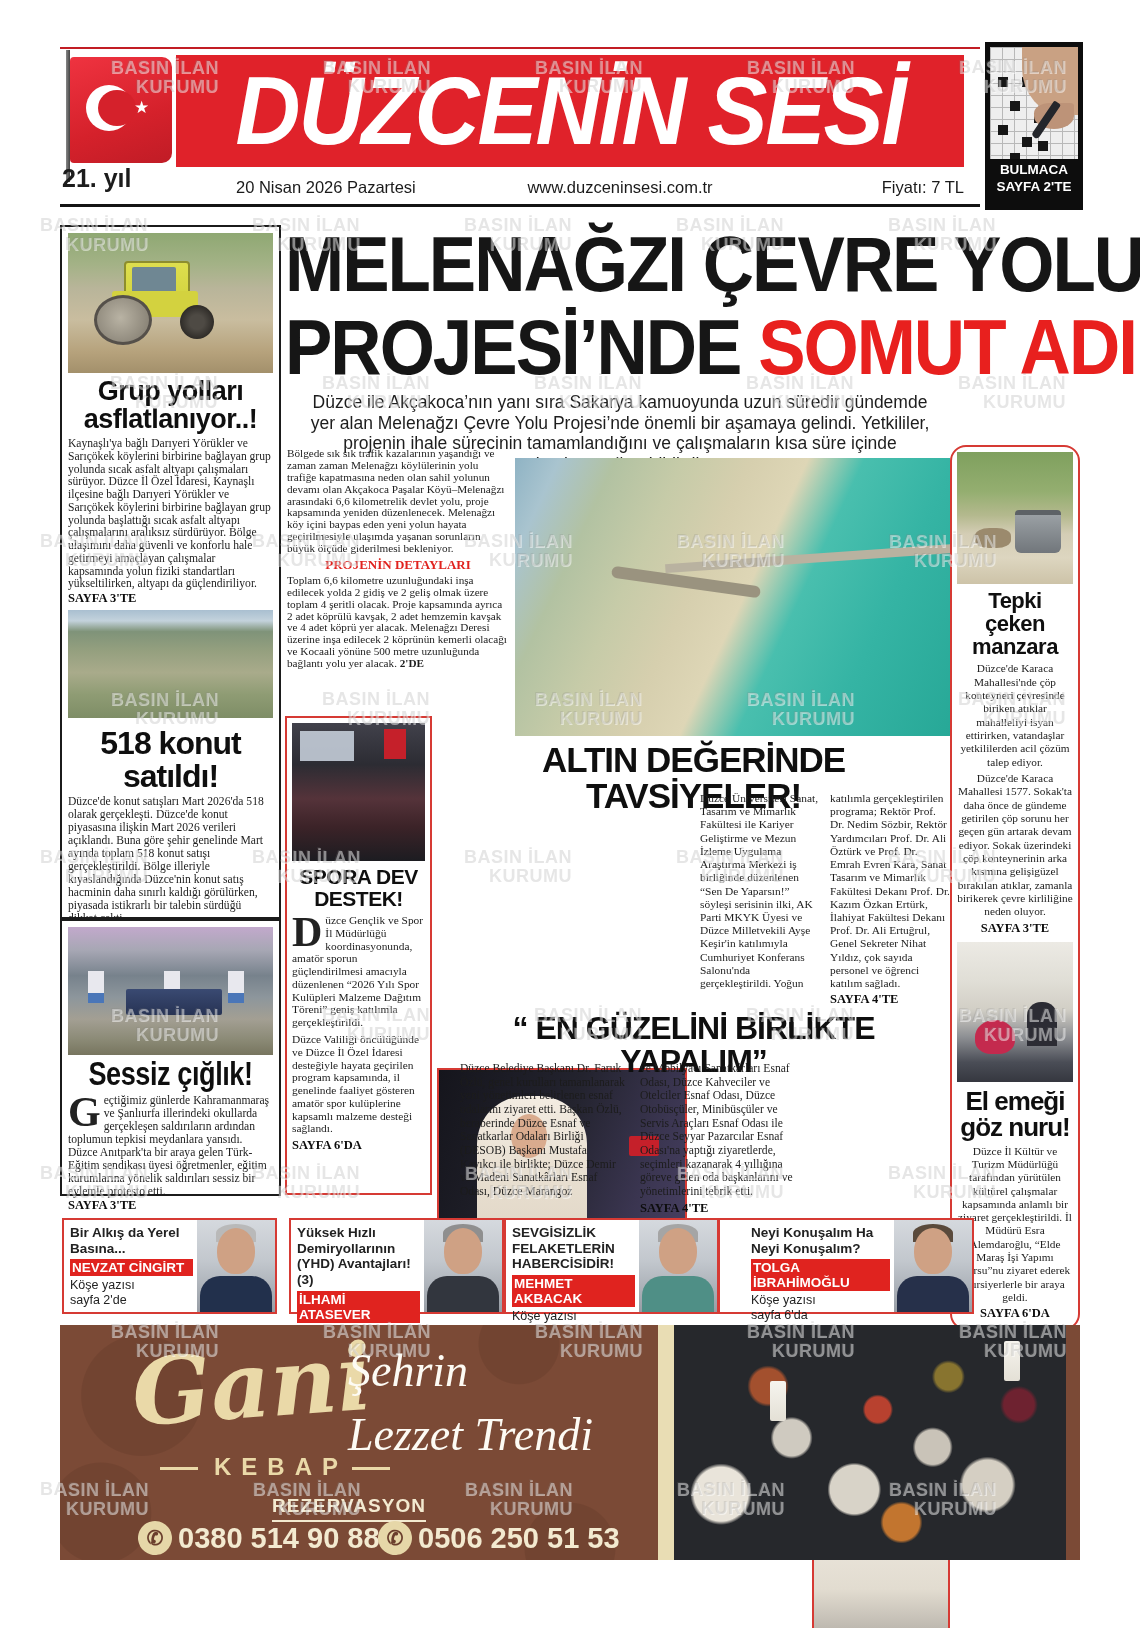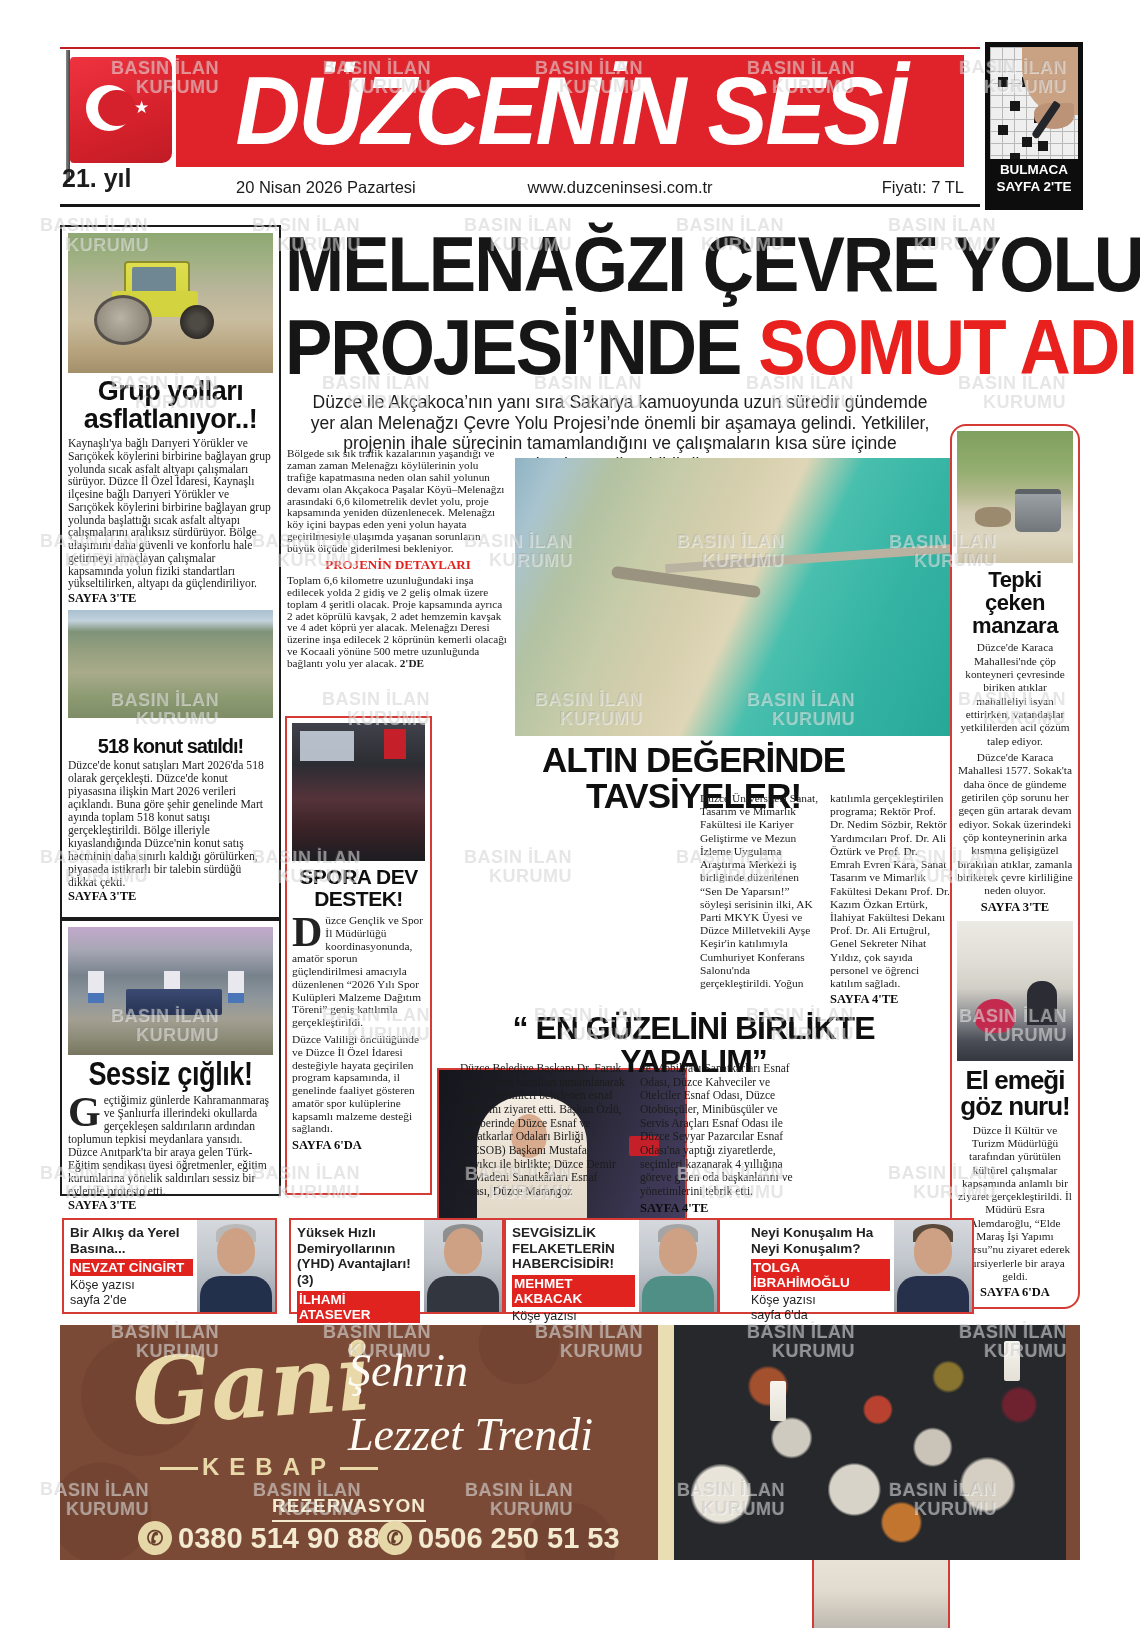--- a/index.html
+++ b/index.html
@@ -97,21 +97,21 @@
   .p-hair{position:absolute;left:50%;top:4px;transform:translateX(-50%);width:40px;height:18px;background:#9a9a9a;border-radius:50% 50% 0 0;}
   .p-body{position:absolute;left:50%;bottom:-4px;transform:translateX(-50%);width:72px;height:40px;border-radius:20px 20px 0 0;}
   
   .ad{background:#7b4a36;}
   .ad-pattern{position:absolute;inset:0;opacity:.5;
     background-image:radial-gradient(circle at 8% 30%, #6b3f2d 0 60px, transparent 61px),
                      radial-gradient(circle at 4% 80%, #6b3f2d 0 50px, transparent 51px),
                      radial-gradient(circle at 50% 95%, #6b3f2d 0 45px, transparent 46px),
                      radial-gradient(circle at 45% 8%, #6b3f2d 0 40px, transparent 41px);}
   .gani{font-family:"DejaVu Serif",serif;font-style:italic;font-weight:bold;font-size:92px;color:#ead9a8;line-height:1;transform:rotate(-4deg);}
-  .kebap{color:#ead9a8;font-weight:bold;font-size:24px;letter-spacing:10px;}
+  .kebap{color:#ead9a8;font-weight:bold;font-size:24px;letter-spacing:10px;margin-left:12px;}
   .kebap-line{display:inline-block;width:38px;height:3px;background:#ead9a8;vertical-align:middle;margin:0 4px 4px;}
   .tagline{font-family:"Liberation Serif",serif;font-style:italic;color:#fdfbf4;line-height:1.05;}
   .rez{color:#f3ead0;font-weight:bold;font-size:19px;letter-spacing:1px;border-bottom:2px solid #f3ead0;padding-bottom:3px;}
   .phone{color:#f3ead0;font-weight:bold;font-size:29px;white-space:nowrap;display:flex;align-items:center;gap:6px;}
   .ph-ic{display:inline-flex;width:34px;height:34px;background:#e6d7a8;color:#6b3f2d;border-radius:50%;align-items:center;justify-content:center;font-size:20px;transform:rotate(-8deg);}
   .ad-divider{background:#e9ddb4;}
   .star{color:#fff;}
 </style>
 </head>
 <body>
@@ -165,21 +165,21 @@
       <div class="r-cab"></div>
       <div class="r-win"></div>
       <div class="r-body"></div>
       <div class="r-drum"></div>
       <div class="r-wheel"></div>
     </div>
     <div class="htitle" style="font-size:27px;margin-top:5px;">Grup yolları asflatlanıyor..!</div>
     <div class="body-txt" style="font-size:11.6px;line-height:1.1;margin-top:5px;">Kaynaşlı'ya bağlı Darıyeri Yörükler ve Sarıçökek köylerini birbirine bağlayan grup yolunda sıcak asfalt altyapı çalışmaları sürüyor. Düzce İl Özel İdaresi, Kaynaşlı ilçesine bağlı Darıyeri Yörükler ve Sarıçökek köylerini birbirine bağlayan grup yolunda başlattığı sıcak asfalt altyapı çalışmalarını aralıksız sürdürüyor. Bölge ulaşımını daha güvenli ve konforlu hale getirmeyi amaçlayan çalışmalar kapsamında yolun fiziki standartları yükseltilirken, altyapı da güçlendiriliyor.</div>
     <div class="sayfa">SAYFA 3'TE</div>
     <div class="ph ph-houses" style="height:108px;margin-top:4px;"></div>
-    <div class="htitle" style="font-size:20px;margin-top:18px;letter-spacing:-1px;">518 konut satıldı!</div>
+    <div class="htitle" style="font-size:32px;margin-top:9px;letter-spacing:-1px;">518 konut satıldı!</div>
     <div class="body-txt" style="font-size:11.6px;line-height:1.12;margin-top:3px;">Düzce'de konut satışları Mart 2026'da 518 olarak gerçekleşti. Düzce'de konut piyasasına ilişkin Mart 2026 verileri açıklandı. Buna göre şehir genelinde Mart ayında toplam 518 konut satışı gerçekleştirildi. Bölge illeriyle kıyaslandığında Düzce'nin konut satış hacminin daha sınırlı kaldığı görülürken, piyasada istikrarlı bir talebin sürdüğü dikkat çekti.</div>
     <div class="sayfa">SAYFA 3'TE</div>
   </div>
 
   <div class="abs kbox" style="left:60px;top:919px;width:221px;height:277px;padding:6px;box-sizing:border-box;">
     <div class="ph ph-protest" style="height:128px;">
       <div class="pr-easel" style="left:20px;"></div>
       <div class="pr-easel" style="left:96px;"></div>
       <div class="pr-easel" style="left:160px;"></div>
       <div class="pr-banner"></div>
@@ -238,21 +238,21 @@
   </div>
   <div class="abs ph ph-esnaf" style="left:812px;top:1032px;width:138px;height:178px;border:2px solid #d63a34;box-sizing:border-box;">
     <div class="es-sign">
       <div class="s1">DÜZCE</div>
       <div class="s2">KAHVECİLER ve OTELCİLER</div>
       <div class="s3">ESNAF ODASI BAŞKANLIĞI</div>
     </div>
 
   </div>
 
-  <div class="abs rbox" style="left:950px;top:424px;width:130px;height:885px;padding:5px;box-sizing:border-box;text-align:center;border-radius:16px;">
+  <div class="abs rbox" style="left:950px;top:445px;width:130px;height:885px;padding:5px;box-sizing:border-box;text-align:center;border-radius:16px;">
     <div class="ph ph-trash" style="height:132px;">
       <div class="tr-pile"></div>
       <div class="tr-bin"></div>
     </div>
     <div class="htitle" style="font-size:22px;margin-top:5px;line-height:1.05;">Tepki çeken manzara</div>
     <div class="body-txt" style="font-size:11.3px;line-height:1.18;margin-top:4px;">Düzce'de Karaca Mahallesi'nde çöp konteyneri çevresinde biriken atıklar mahalleliyi isyan ettirirken, vatandaşlar yetkililerden acil çözüm talep ediyor.</div>
     <div class="body-txt" style="font-size:11.3px;line-height:1.18;margin-top:3px;">Düzce'de Karaca Mahallesi 1577. Sokak'ta daha önce de gündeme getirilen çöp sorunu her geçen gün artarak devam ediyor. Sokak üzerindeki çöp konteynerinin arka kısmına gelişigüzel bırakılan atıklar, zamanla birikerek çevre kirliliğine neden oluyor.</div>
     <div class="sayfa" style="margin-top:2px;">SAYFA 3'TE</div>
     <div class="ph ph-course" style="height:140px;margin-top:6px;">
       <div class="co-wrap"></div>

